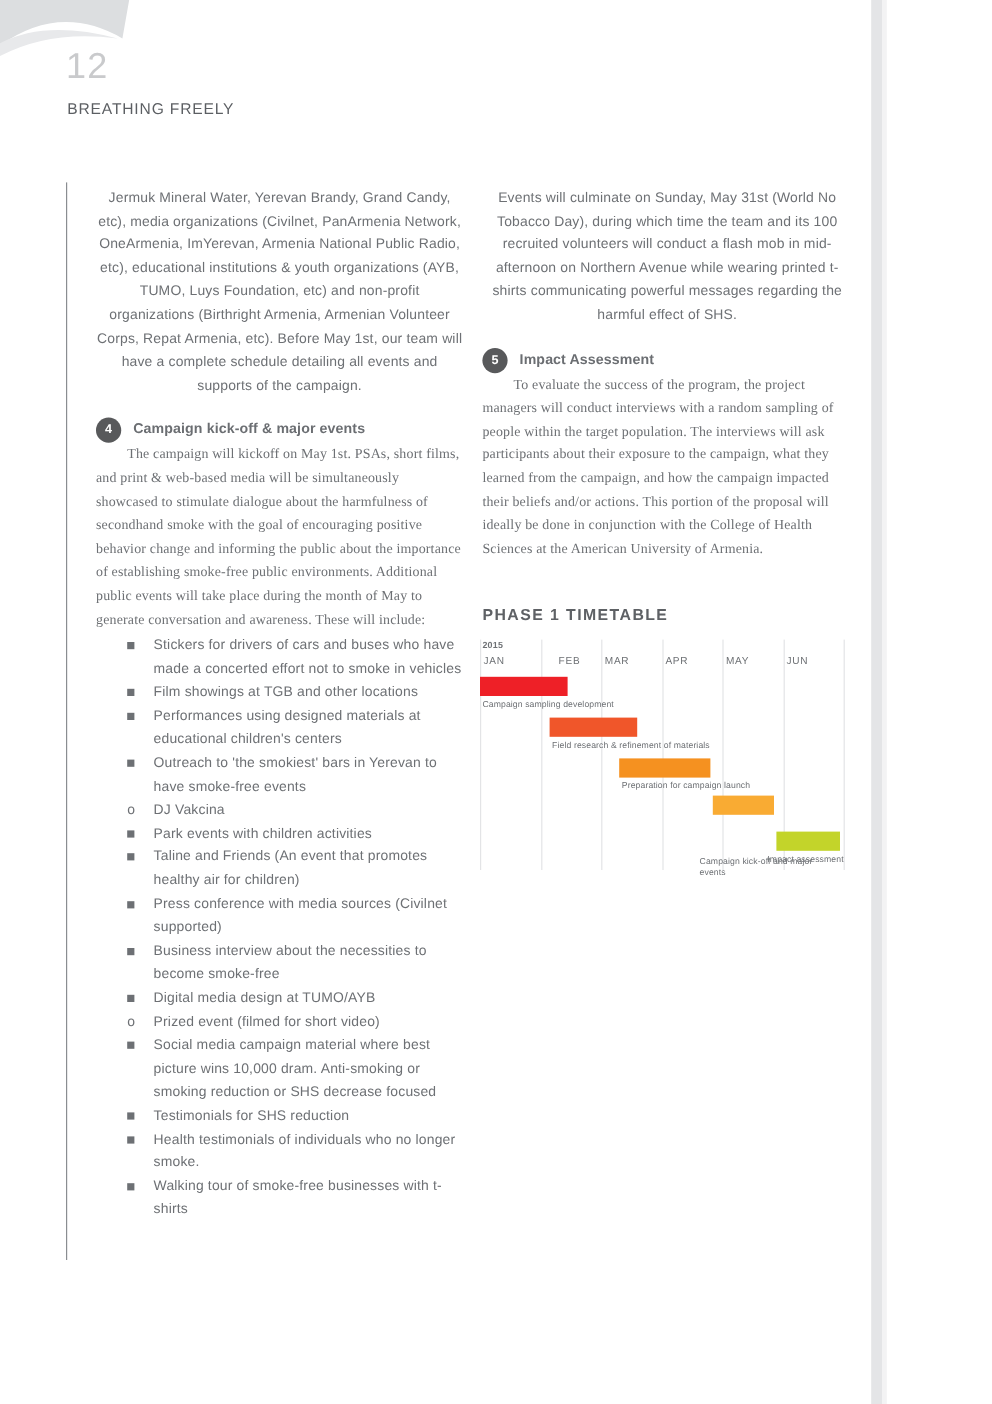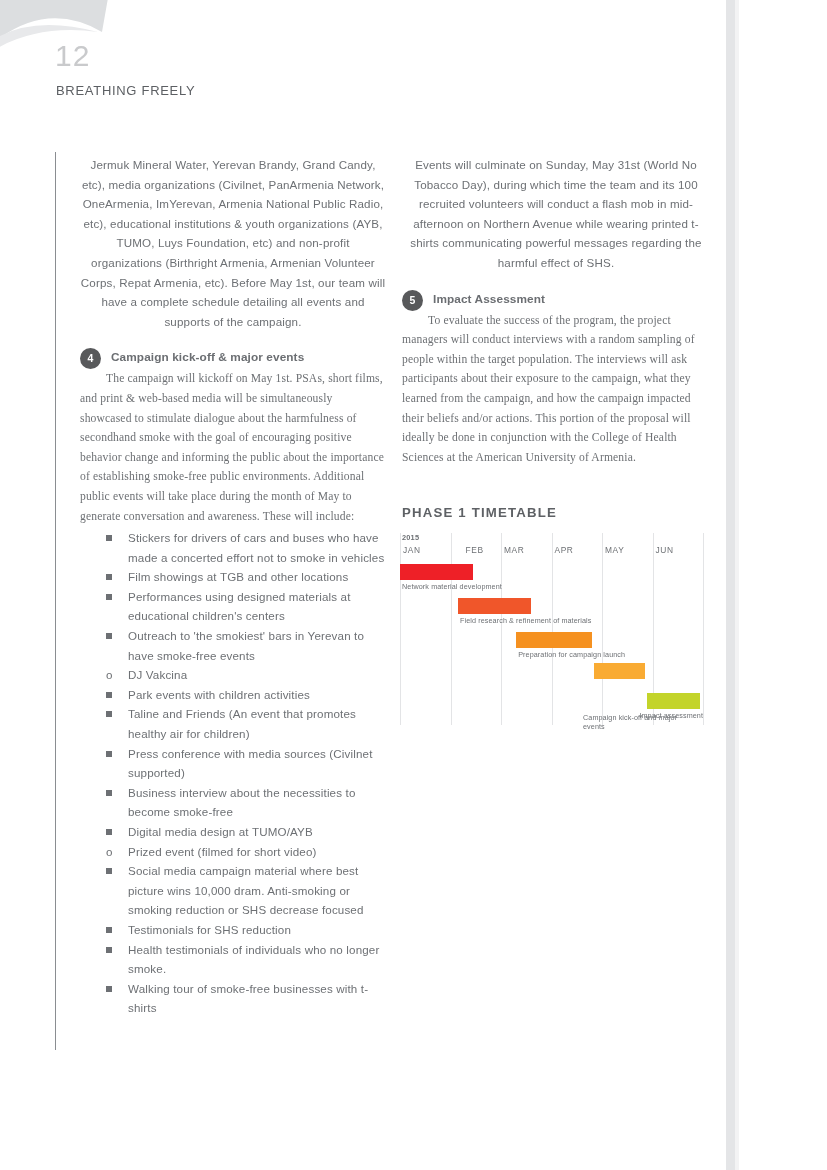--- a/index.html
+++ b/index.html
@@ -300,21 +300,21 @@
       <div class="grid-line" style="left: 202px;"></div>
       <div class="grid-line" style="left: 252.5px;"></div>
       <div class="grid-line" style="left: 303px;"></div>
       <div class="month-label" style="left: 3px;">JAN</div>
       <div class="month-label" style="left: 53.5px; margin-left: 12px;">FEB</div>
       <div class="month-label" style="left: 104px;">MAR</div>
       <div class="month-label" style="left: 154.5px;">APR</div>
       <div class="month-label" style="left: 205px;">MAY</div>
       <div class="month-label" style="left: 255.5px;">JUN</div>
       <div class="bar" style="left: 0px; top: 31px; width: 73.225px; background: rgb(238, 32, 39);"></div>
-      <div class="bar-label" style="top: 49px; left: 2px; width: 133.225px;">Network material development</div>
+      <div class="bar-label" style="top: 49px; left: 2px; width: 133.225px;">Campaign sampling development</div>
       <div class="bar" style="left: 58.075px; top: 65px; width: 73.225px; background: rgb(240, 86, 42);"></div>
       <div class="bar-label" style="top: 83px; left: 60.075px; width: 133.225px;">Field research &amp; refinement of materials</div>
       <div class="bar" style="left: 116.15px; top: 99px; width: 75.75px; background: rgb(245, 145, 32);"></div>
       <div class="bar-label" style="top: 117px; left: 118.15px; width: 135.75px;">Preparation for campaign launch</div>
       <div class="bar" style="left: 194.425px; top: 130px; width: 50.5px; background: rgb(249, 171, 51);"></div>
       <div class="bar-label" style="top: 148px; left: 183px; width: 110.5px; margin-top: 32px;">Campaign kick-off and major events</div>
       <div class="bar" style="left: 247.45px; top: 160px; width: 53.025px; background: rgb(195, 212, 42);"></div>
       <div class="bar-label" style="top: 178px; left: 239.45px;">Impact assessment</div>
     </div>
 

